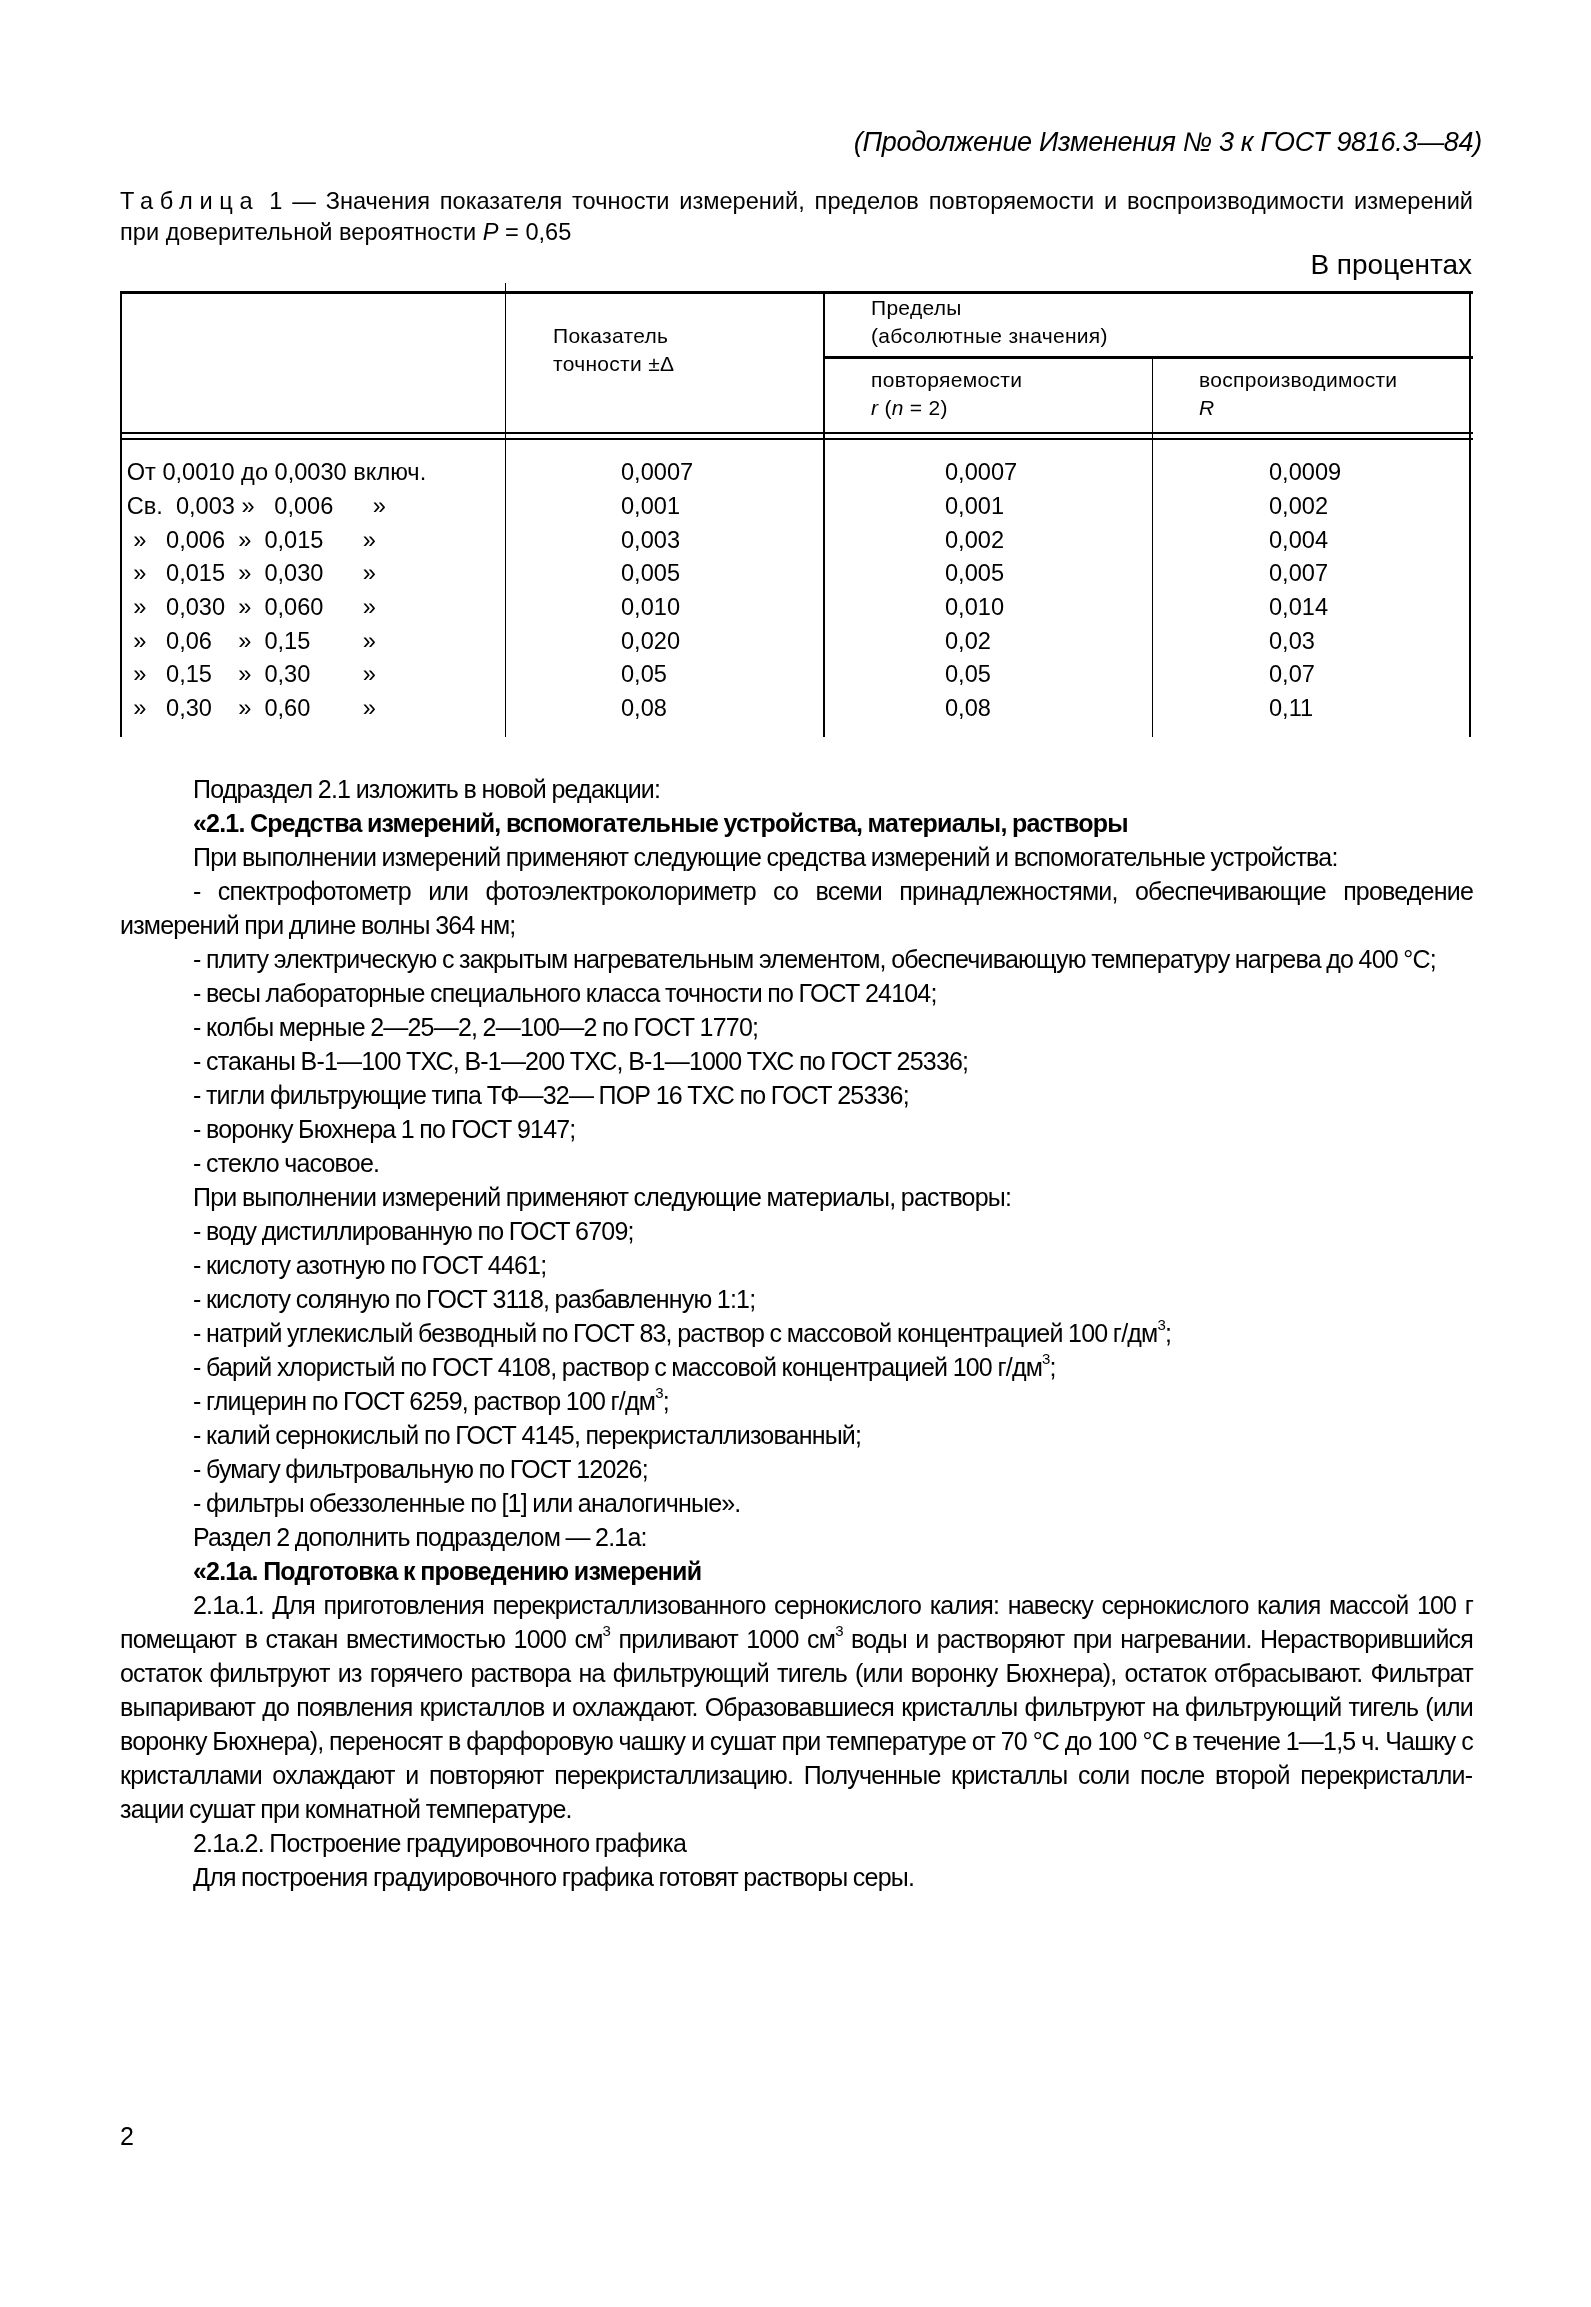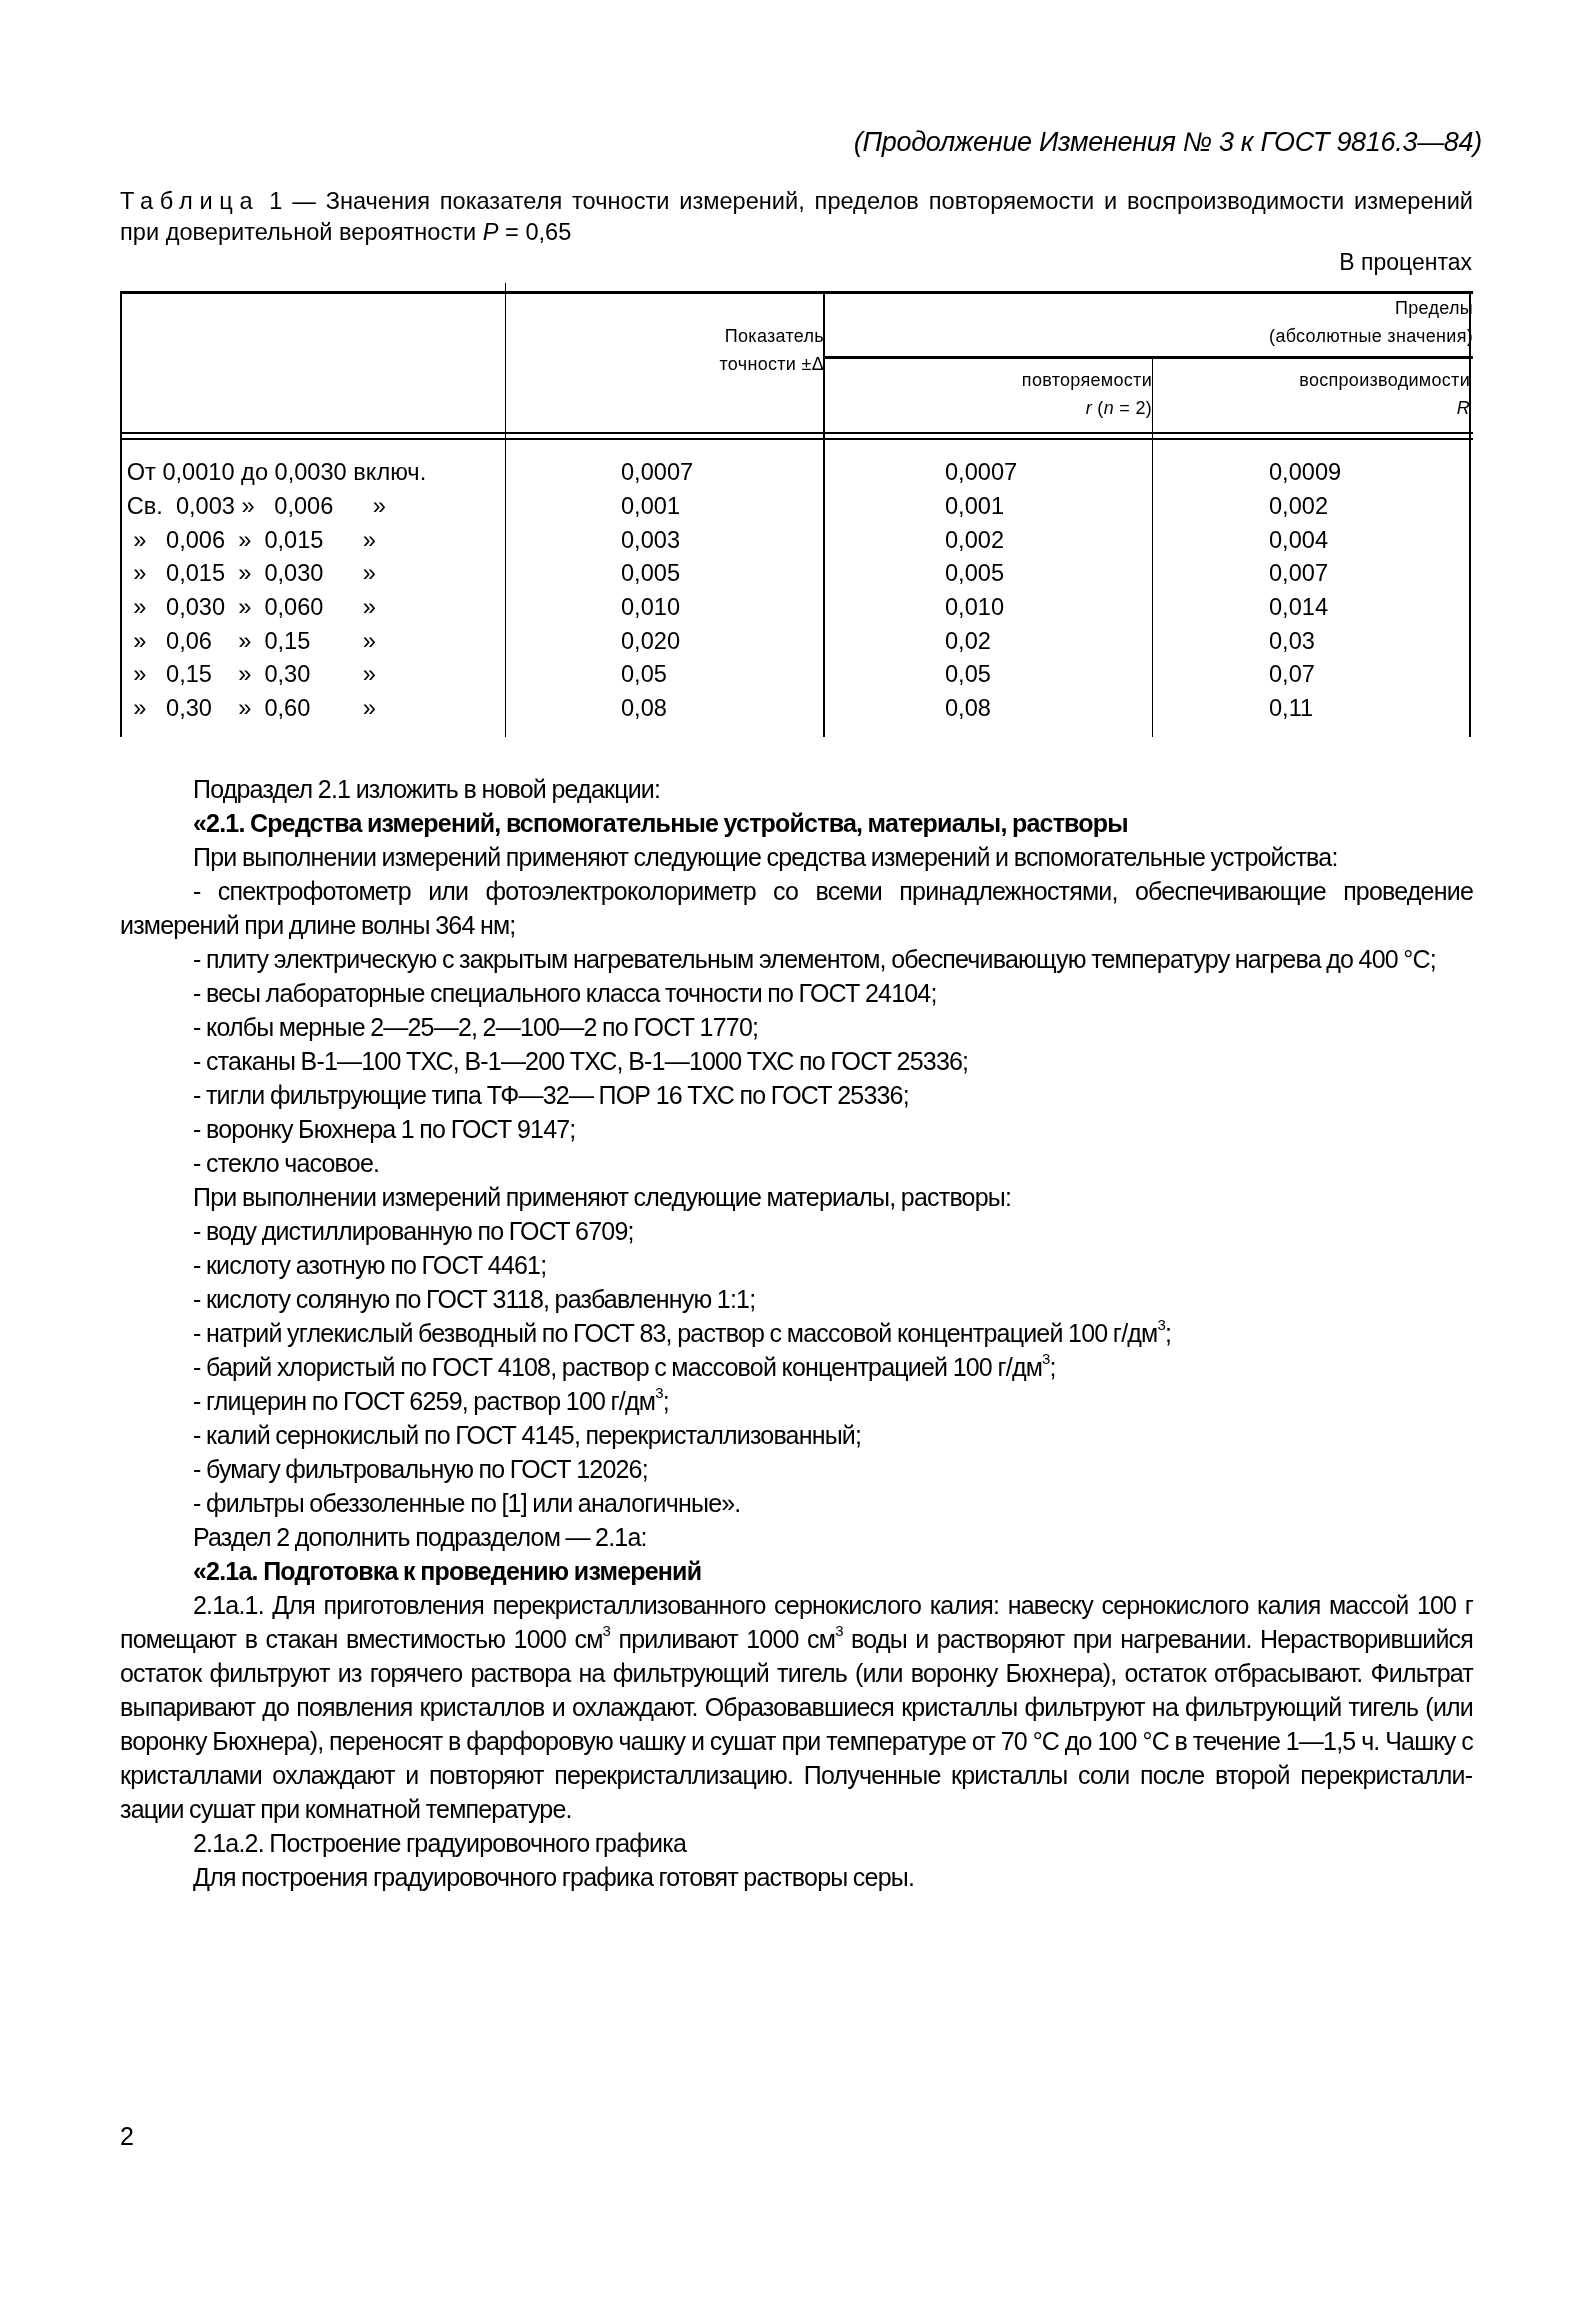--- a/index.html
+++ b/index.html
@@ -7,27 +7,27 @@
          font-family: "Liberation Sans", sans-serif; color: #000; }
   .page { position: absolute; left: 0; top: 0; width: 1591px; height: 2307px; }
 
   .running-head { position: absolute; top: 127px; right: 109px; font-size: 27px;
                   font-style: italic; letter-spacing: -0.3px; white-space: nowrap; }
 
   .caption { position: absolute; left: 120px; top: 186px; width: 1353px; font-size: 23.6px;
              line-height: 31px; text-align: justify; }
   .caption .spaced { letter-spacing: 6.7px; }
   .caption .ital { font-style: italic; }
-  .units { position: absolute; top: 249px; right: 119px; font-size: 23px; }
+  .units { position: absolute; top: 249px; right: 119px; font-size: 28px; }
 
   
   .tbl { position: absolute; left: 120px; top: 291px; width: 1353px; height: 446px; }
   .line { position: absolute; background: #000; }
-  .cell-text { position: absolute; font-size: 18px; line-height: 28px; text-align: right;
-               letter-spacing: 0.3px; }
+  .cell-text { position: absolute; font-size: 21px; line-height: 28px; text-align: left;
+               letter-spacing: 0.3px; margin-left: 46px; }
   .row-text { position: absolute; font-size: 23.6px; line-height: 27px; white-space: pre; }
   .num { position: absolute; font-size: 23.6px; line-height: 27px; }
 
   
   .body { position: absolute; left: 120px; top: 772px; width: 1353px; font-size: 25px;
           line-height: 34px; letter-spacing: -0.8px; word-spacing: -0.7px; }
   .body p { margin: 0; text-align: justify; text-align-last: left; }
   .body .ind { text-indent: 73px; }
   .body .bold { font-weight: bold; }
   .page-num { position: absolute; left: 120px; top: 2122px; font-size: 25px; }

